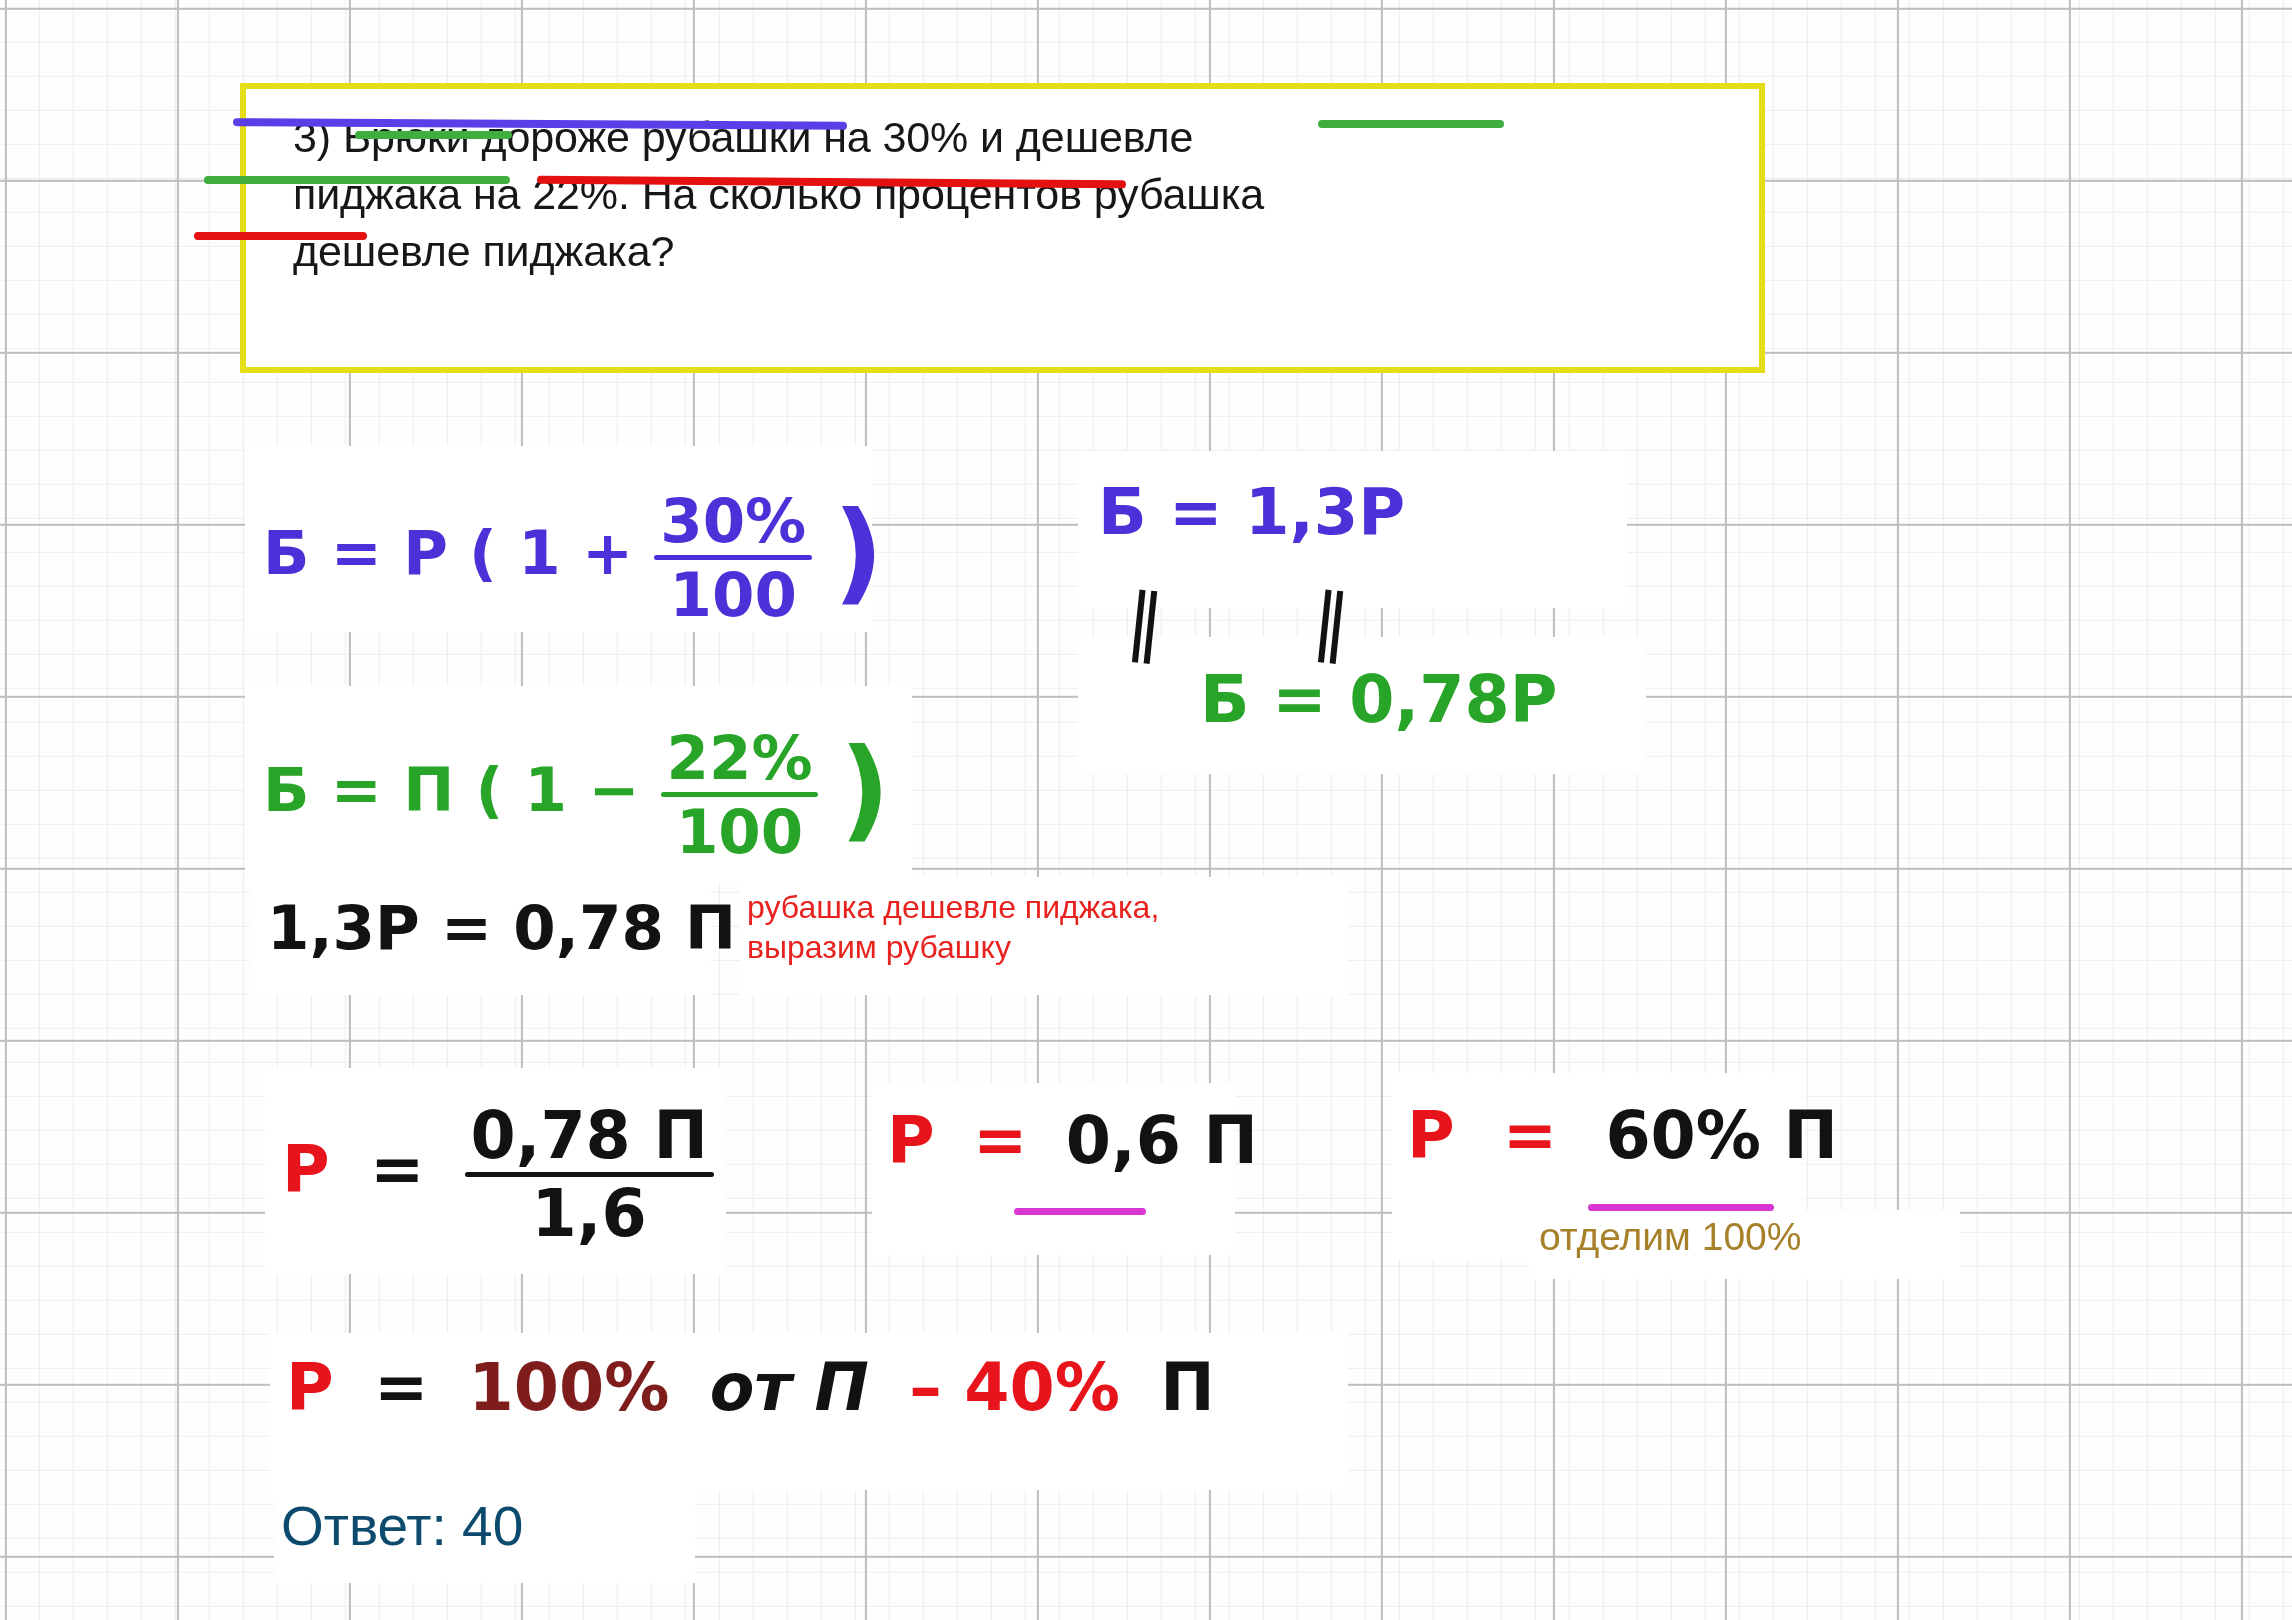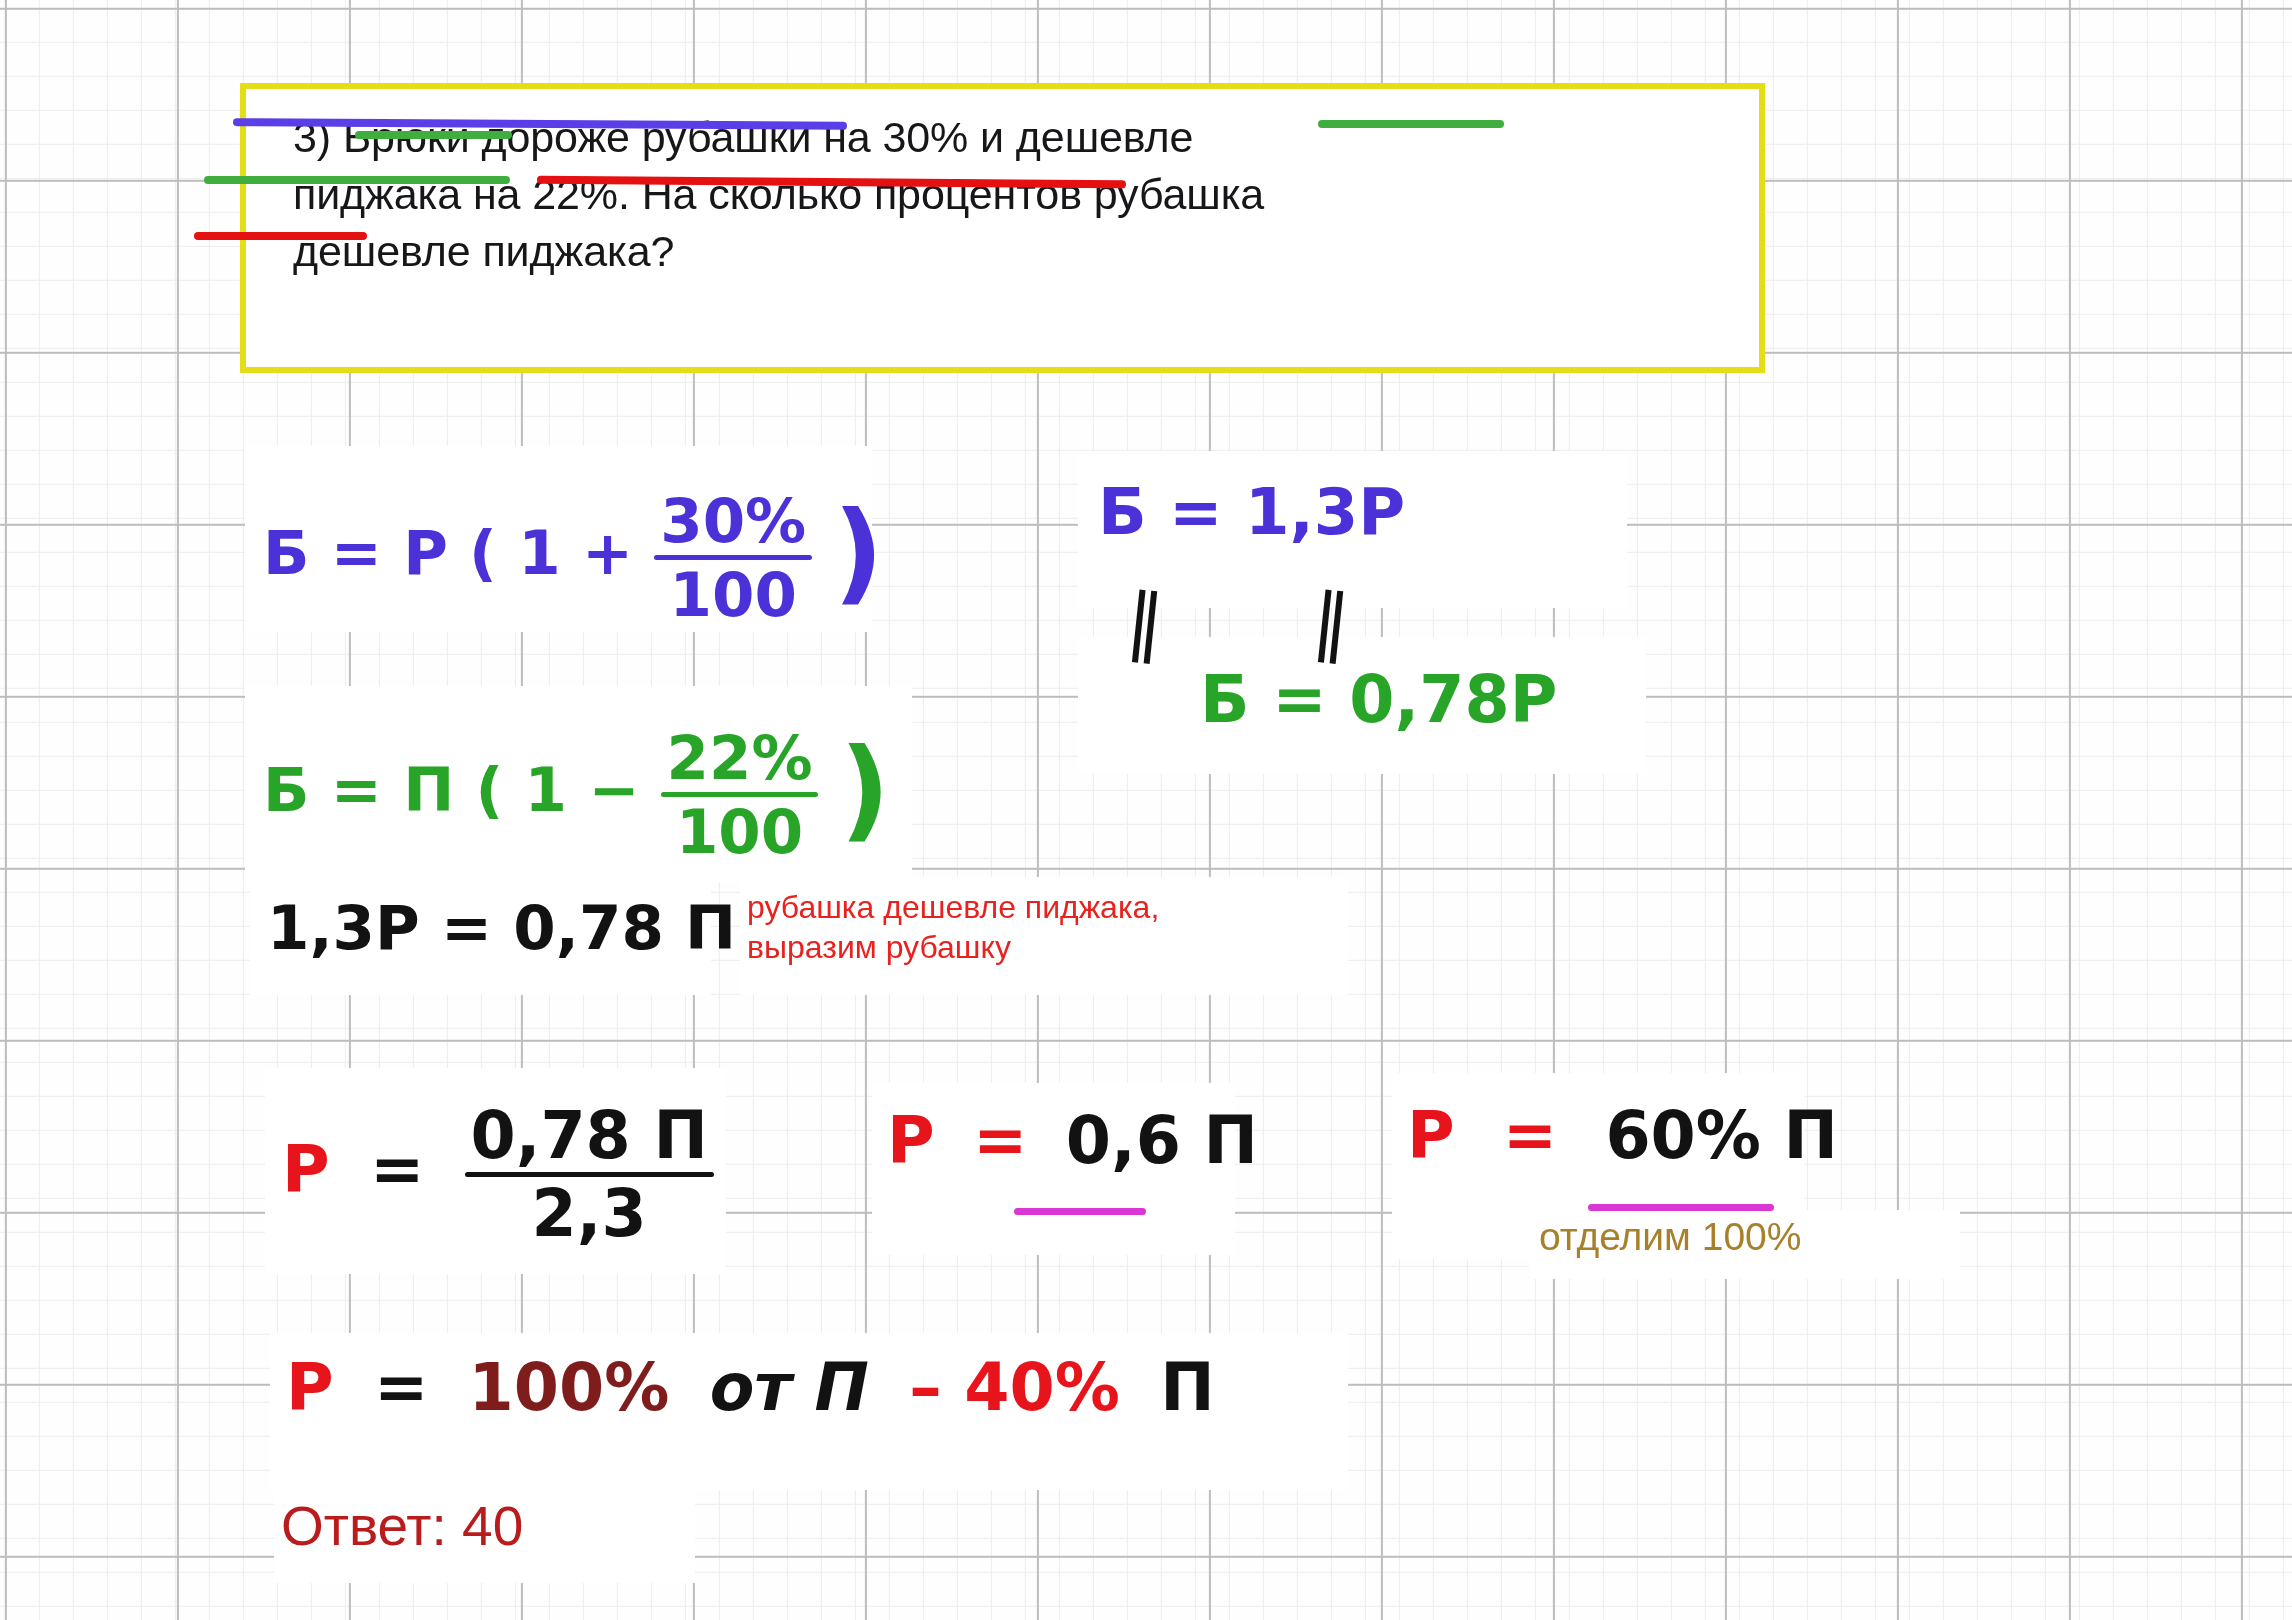--- a/index.html
+++ b/index.html
@@ -77,21 +77,21 @@
 
   
   .par { position:absolute; color:#121212; font-size:73px; font-weight:500;
          font-family:"DejaVu Sans", sans-serif; transform:rotate(6deg); }
 
   
   .ann { position:absolute; font-family:"Liberation Sans", sans-serif;
          white-space:pre-line; }
   #note-red { color:#e8231f; font-size:32px; line-height:40px; left:747px; top:887px; }
   #note-gold { color:#a7802a; font-size:39px; left:1539px; top:1215px;text-align:center; }
-  #answer { position:absolute; left:281px; top:1494px; font-size:55px; color:#b91c1c;
+  #answer { position:absolute; left:281px; top:1494px; font-size:55px; color:#0c4a6e;
             font-family:"Liberation Sans", sans-serif; }
 
   
   .mag { position:absolute; background:#d936d6; border-radius:3.9px; height:6.9px; }
 </style>
 </head>
 <body>
 
 <div id="paper"></div>
 
@@ -166,21 +166,21 @@
 
 <div class="ann" id="note-red">рубашка дешевле пиджака,
 выразим рубашку</div>
 
 <div class="hw" style="left:282px; top:1103px; font-size:65px;">
   <span class="hw-red">Р</span>
   <span class="hw-black" style="margin:0 17.6px;">=</span>
   <span class="frac black hw-black">
     <span class="num">0,78 П</span>
     <span class="bar"></span>
-    <span class="den">2,3</span>
+    <span class="den">1,6</span>
   </span>
 </div>
 
 <div class="hw" style="left:887px; top:1108px; font-size:65px;">
   <span class="hw-red">Р</span>
   <span class="hw-red" style="margin:0 15.7px;">=</span>
   <span class="hw-black">0,6 П</span>
 </div>
 <div class="mag" style="left:1014px; top:1208px; width:132px;"></div>
 

